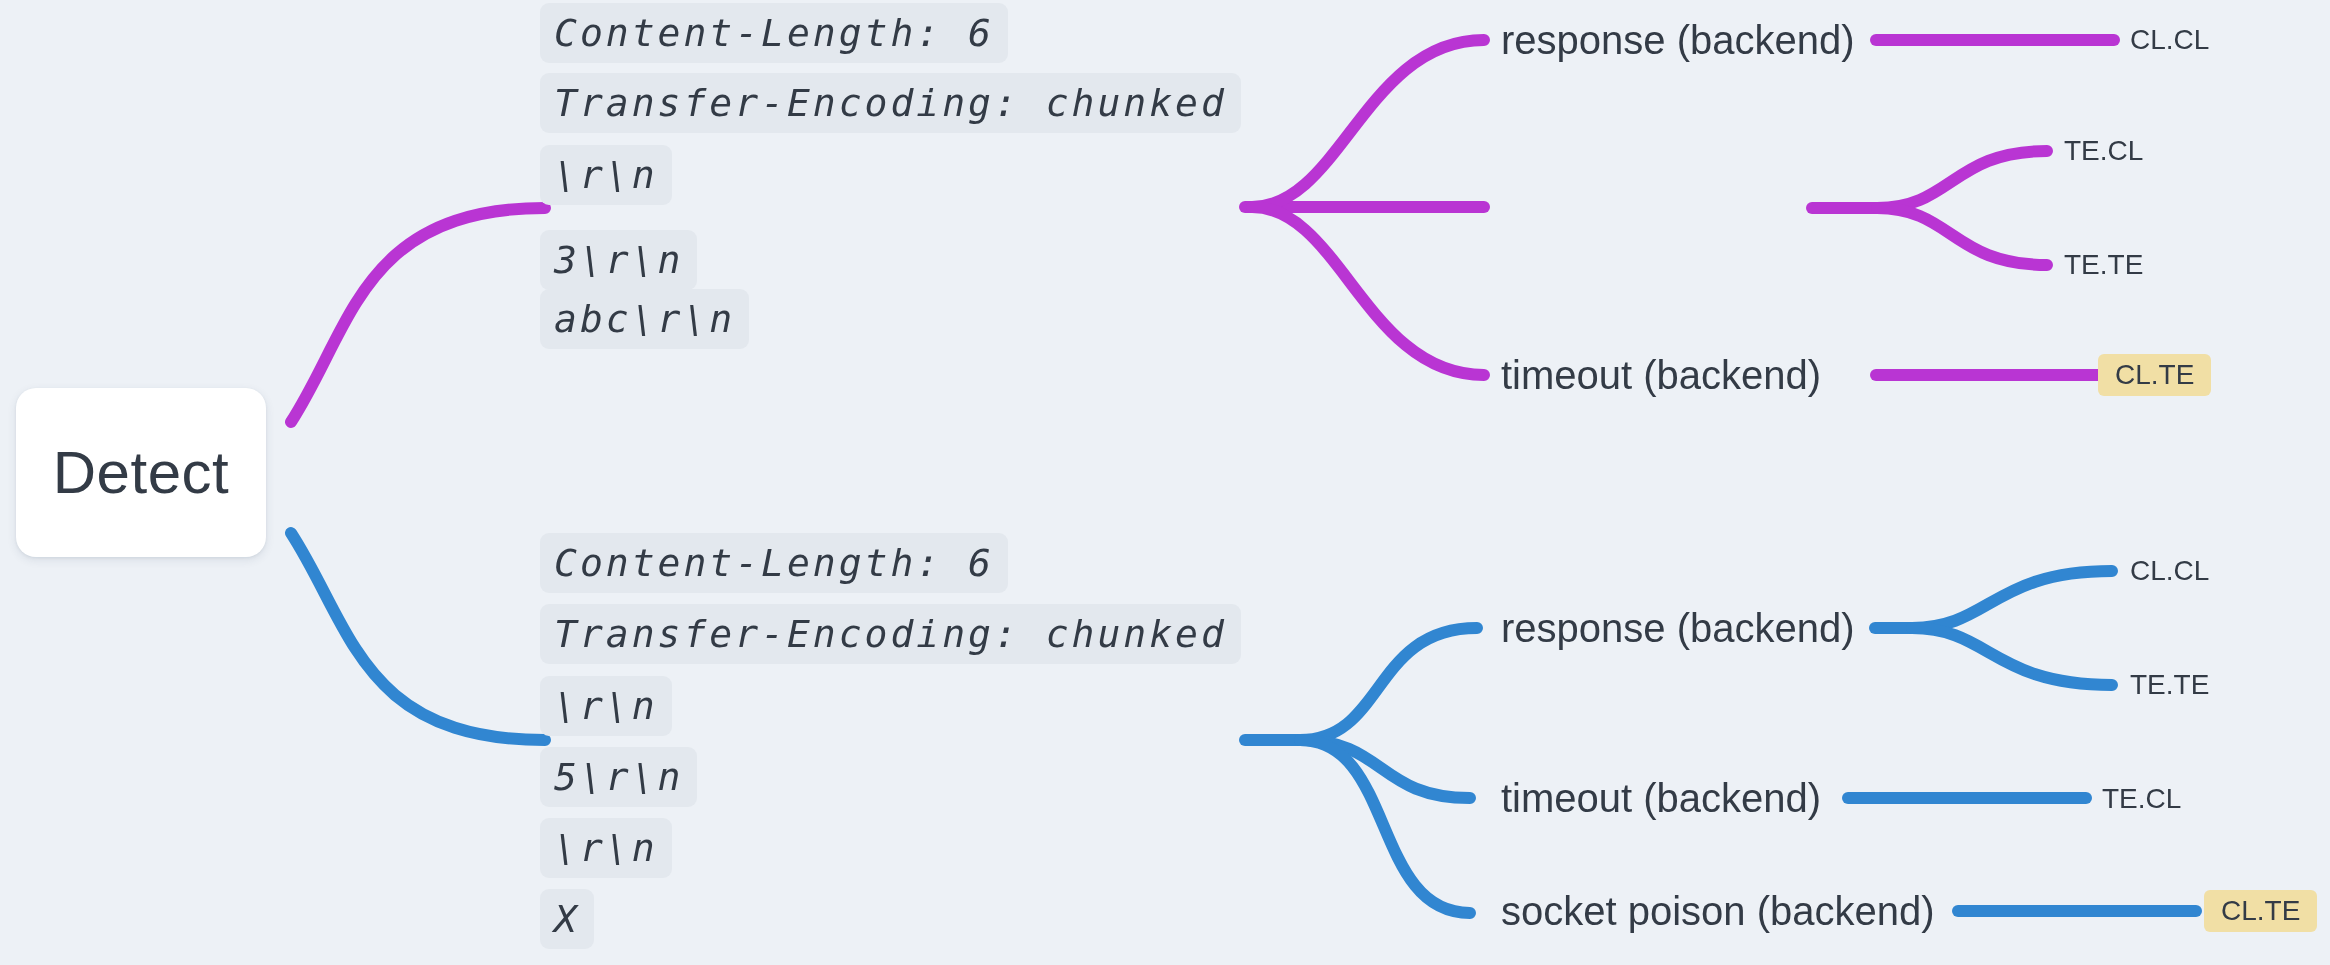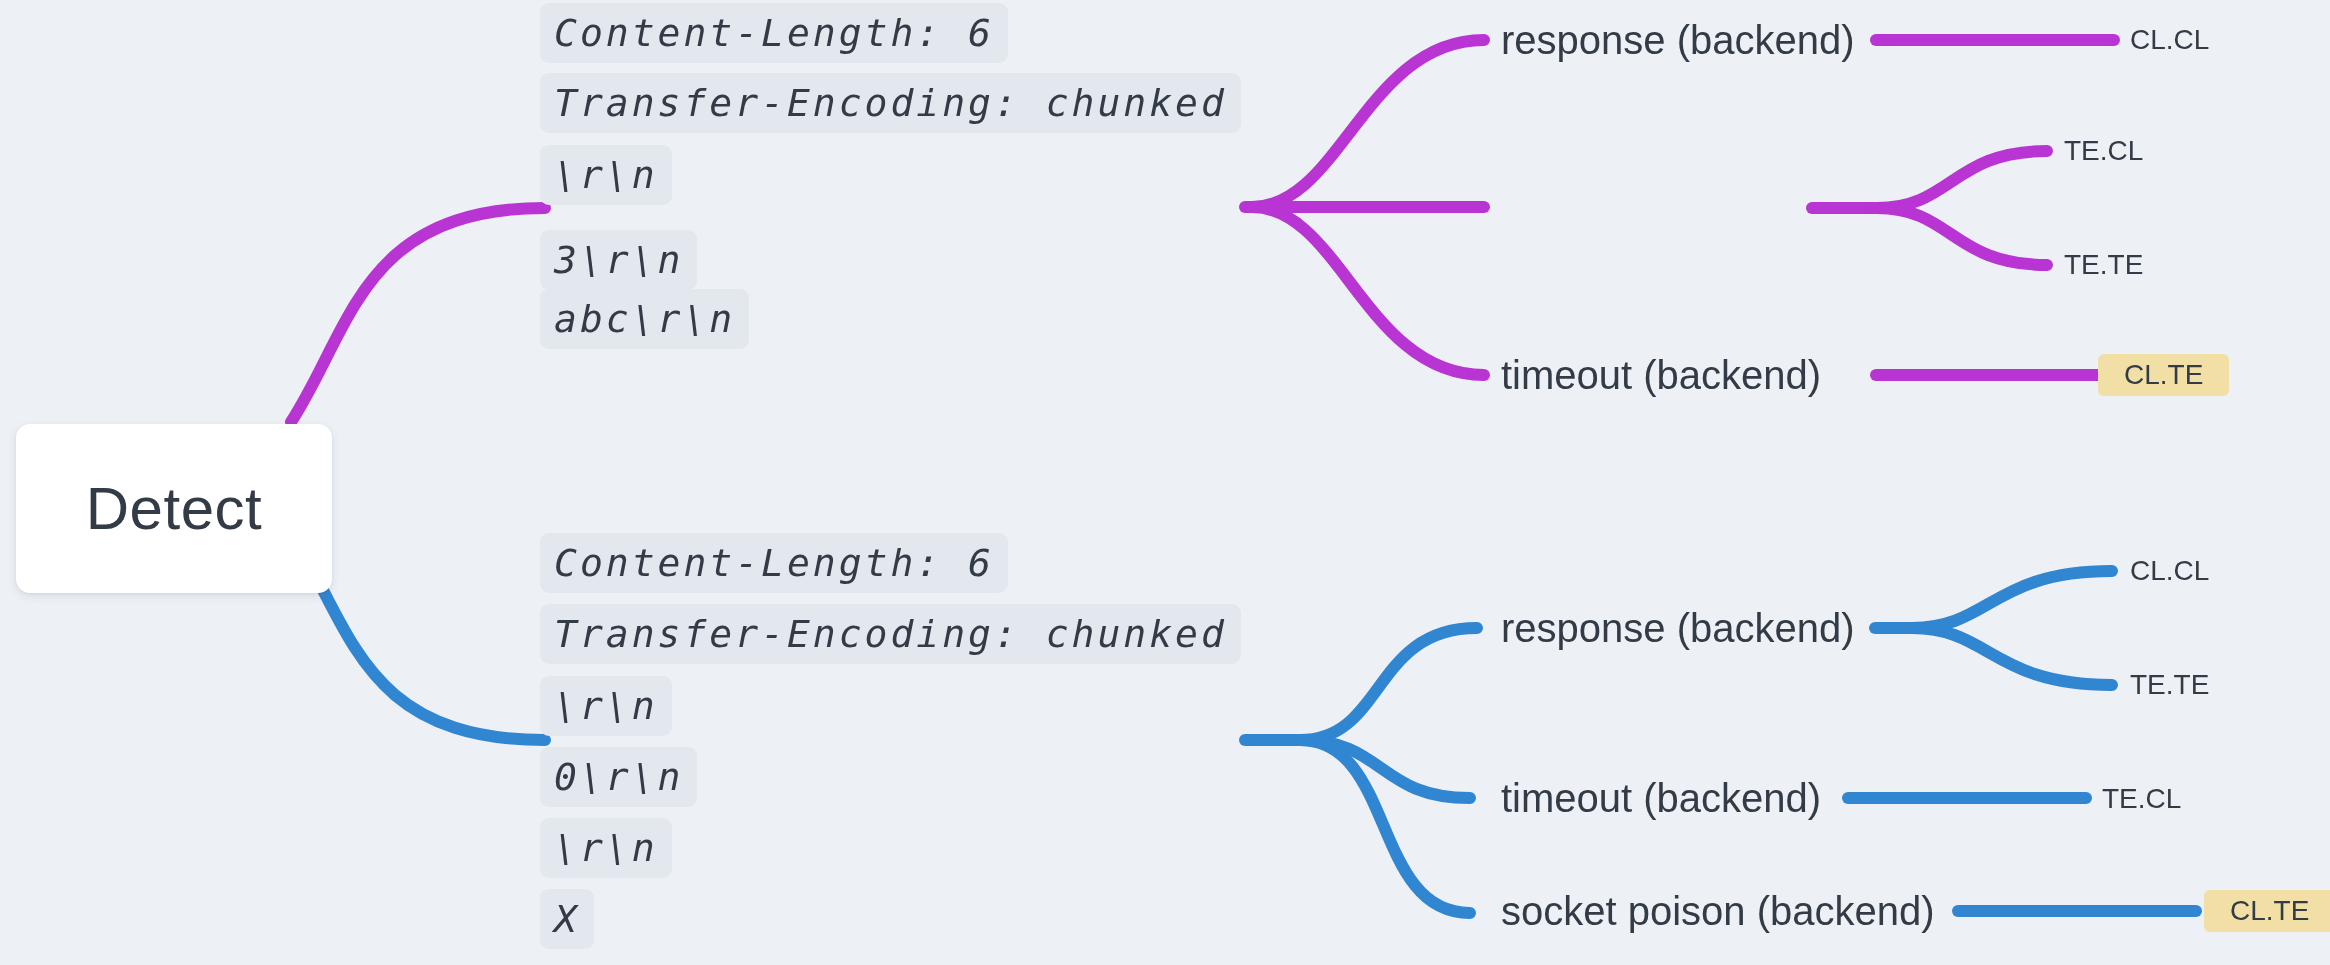--- a/index.html
+++ b/index.html
@@ -14,41 +14,41 @@
   html,body{margin:0;padding:0;}
   body{background:var(--bg);font-family:"Liberation Sans",sans-serif;}
   .canvas{
     position:relative;width:2330px;height:965px;background:var(--bg);overflow:hidden;
   }
   svg.edges{position:absolute;left:0;top:0;z-index:1;}
   .edge-top path{stroke:var(--branch-top);}
   .edge-bottom path{stroke:var(--branch-bottom);}
   .edges path{fill:none;stroke-width:12;stroke-linecap:round;}
   .node-root{
-    position:absolute;left:16px;top:388px;width:316px;height:169px;z-index:2;
-    background:var(--node-bg);border-radius:14px;
+    position:absolute;left:16px;top:388px;width:250px;height:169px;z-index:2;
+    background:var(--node-bg);border-radius:20px;
     box-shadow:0 3px 10px rgba(40,60,90,0.10), 0 1px 3px rgba(40,60,90,0.08);
-    display:flex;align-items:center;justify-content:center;margin-top:36px;
+    display:flex;align-items:center;justify-content:center;
   }
   .node-root span{
     font-size:60px;font-weight:500;color:var(--text);letter-spacing:0.5px;
   }
   .pill{
     position:absolute;z-index:2;left:540px;height:60px;line-height:60px;
     background:var(--pill-bg);border-radius:9px;padding:0 14px;
     font-family:"DejaVu Sans Mono",monospace;font-size:38px;letter-spacing:3px;
     color:var(--text);white-space:pre;display:inline-block;font-style:italic;
   }
   .label{
     position:absolute;z-index:2;transform:translateY(-50%);
     font-size:40px;font-weight:400;color:var(--text);white-space:pre;
   }
   .result{font-size:28px;font-weight:500;}
   .hl{
-    background:var(--hl-bg);border-radius:6px;padding:5px 26px;
+    background:var(--hl-bg);border-radius:6px;padding:5px 17px;
   }
 </style>
 </head>
 <body>
 
 <div class="canvas">
 
   <svg class="edges" width="2330" height="965" viewBox="0 0 2330 965">
     <g class="edge-top">
       <path d="M 291 422 C 352 328, 362 208, 545 208"></path>
@@ -81,21 +81,21 @@
 
   <div class="pill" style="top:3px">Content-Length: 6</div>
   <div class="pill" style="top:73px">Transfer-Encoding: chunked</div>
   <div class="pill" style="top:145px">\r\n</div>
   <div class="pill" style="top:230px">3\r\n</div>
   <div class="pill" style="top:289px">abc\r\n</div>
 
   <div class="pill" style="top:533px">Content-Length: 6</div>
   <div class="pill" style="top:604px">Transfer-Encoding: chunked</div>
   <div class="pill" style="top:676px">\r\n</div>
-  <div class="pill" style="top:747px">0\r\n</div>
+  <div class="pill" style="top:747px">5\r\n</div>
   <div class="pill" style="top:818px">\r\n</div>
   <div class="pill" style="top:889px">X</div>
 
   <div class="label" style="left:1501px;top:40px">response (backend)</div>
   <div class="label" style="left:1501px;top:375px">timeout (backend)</div>
 
   <div class="label result" style="left:2130px;top:40px">CL.CL</div>
   <div class="label result" style="left:2064px;top:151px">TE.CL</div>
   <div class="label result" style="left:2064px;top:265px">TE.TE</div>
   <div class="label result hl" style="left:2098px;top:375px">CL.TE</div>

